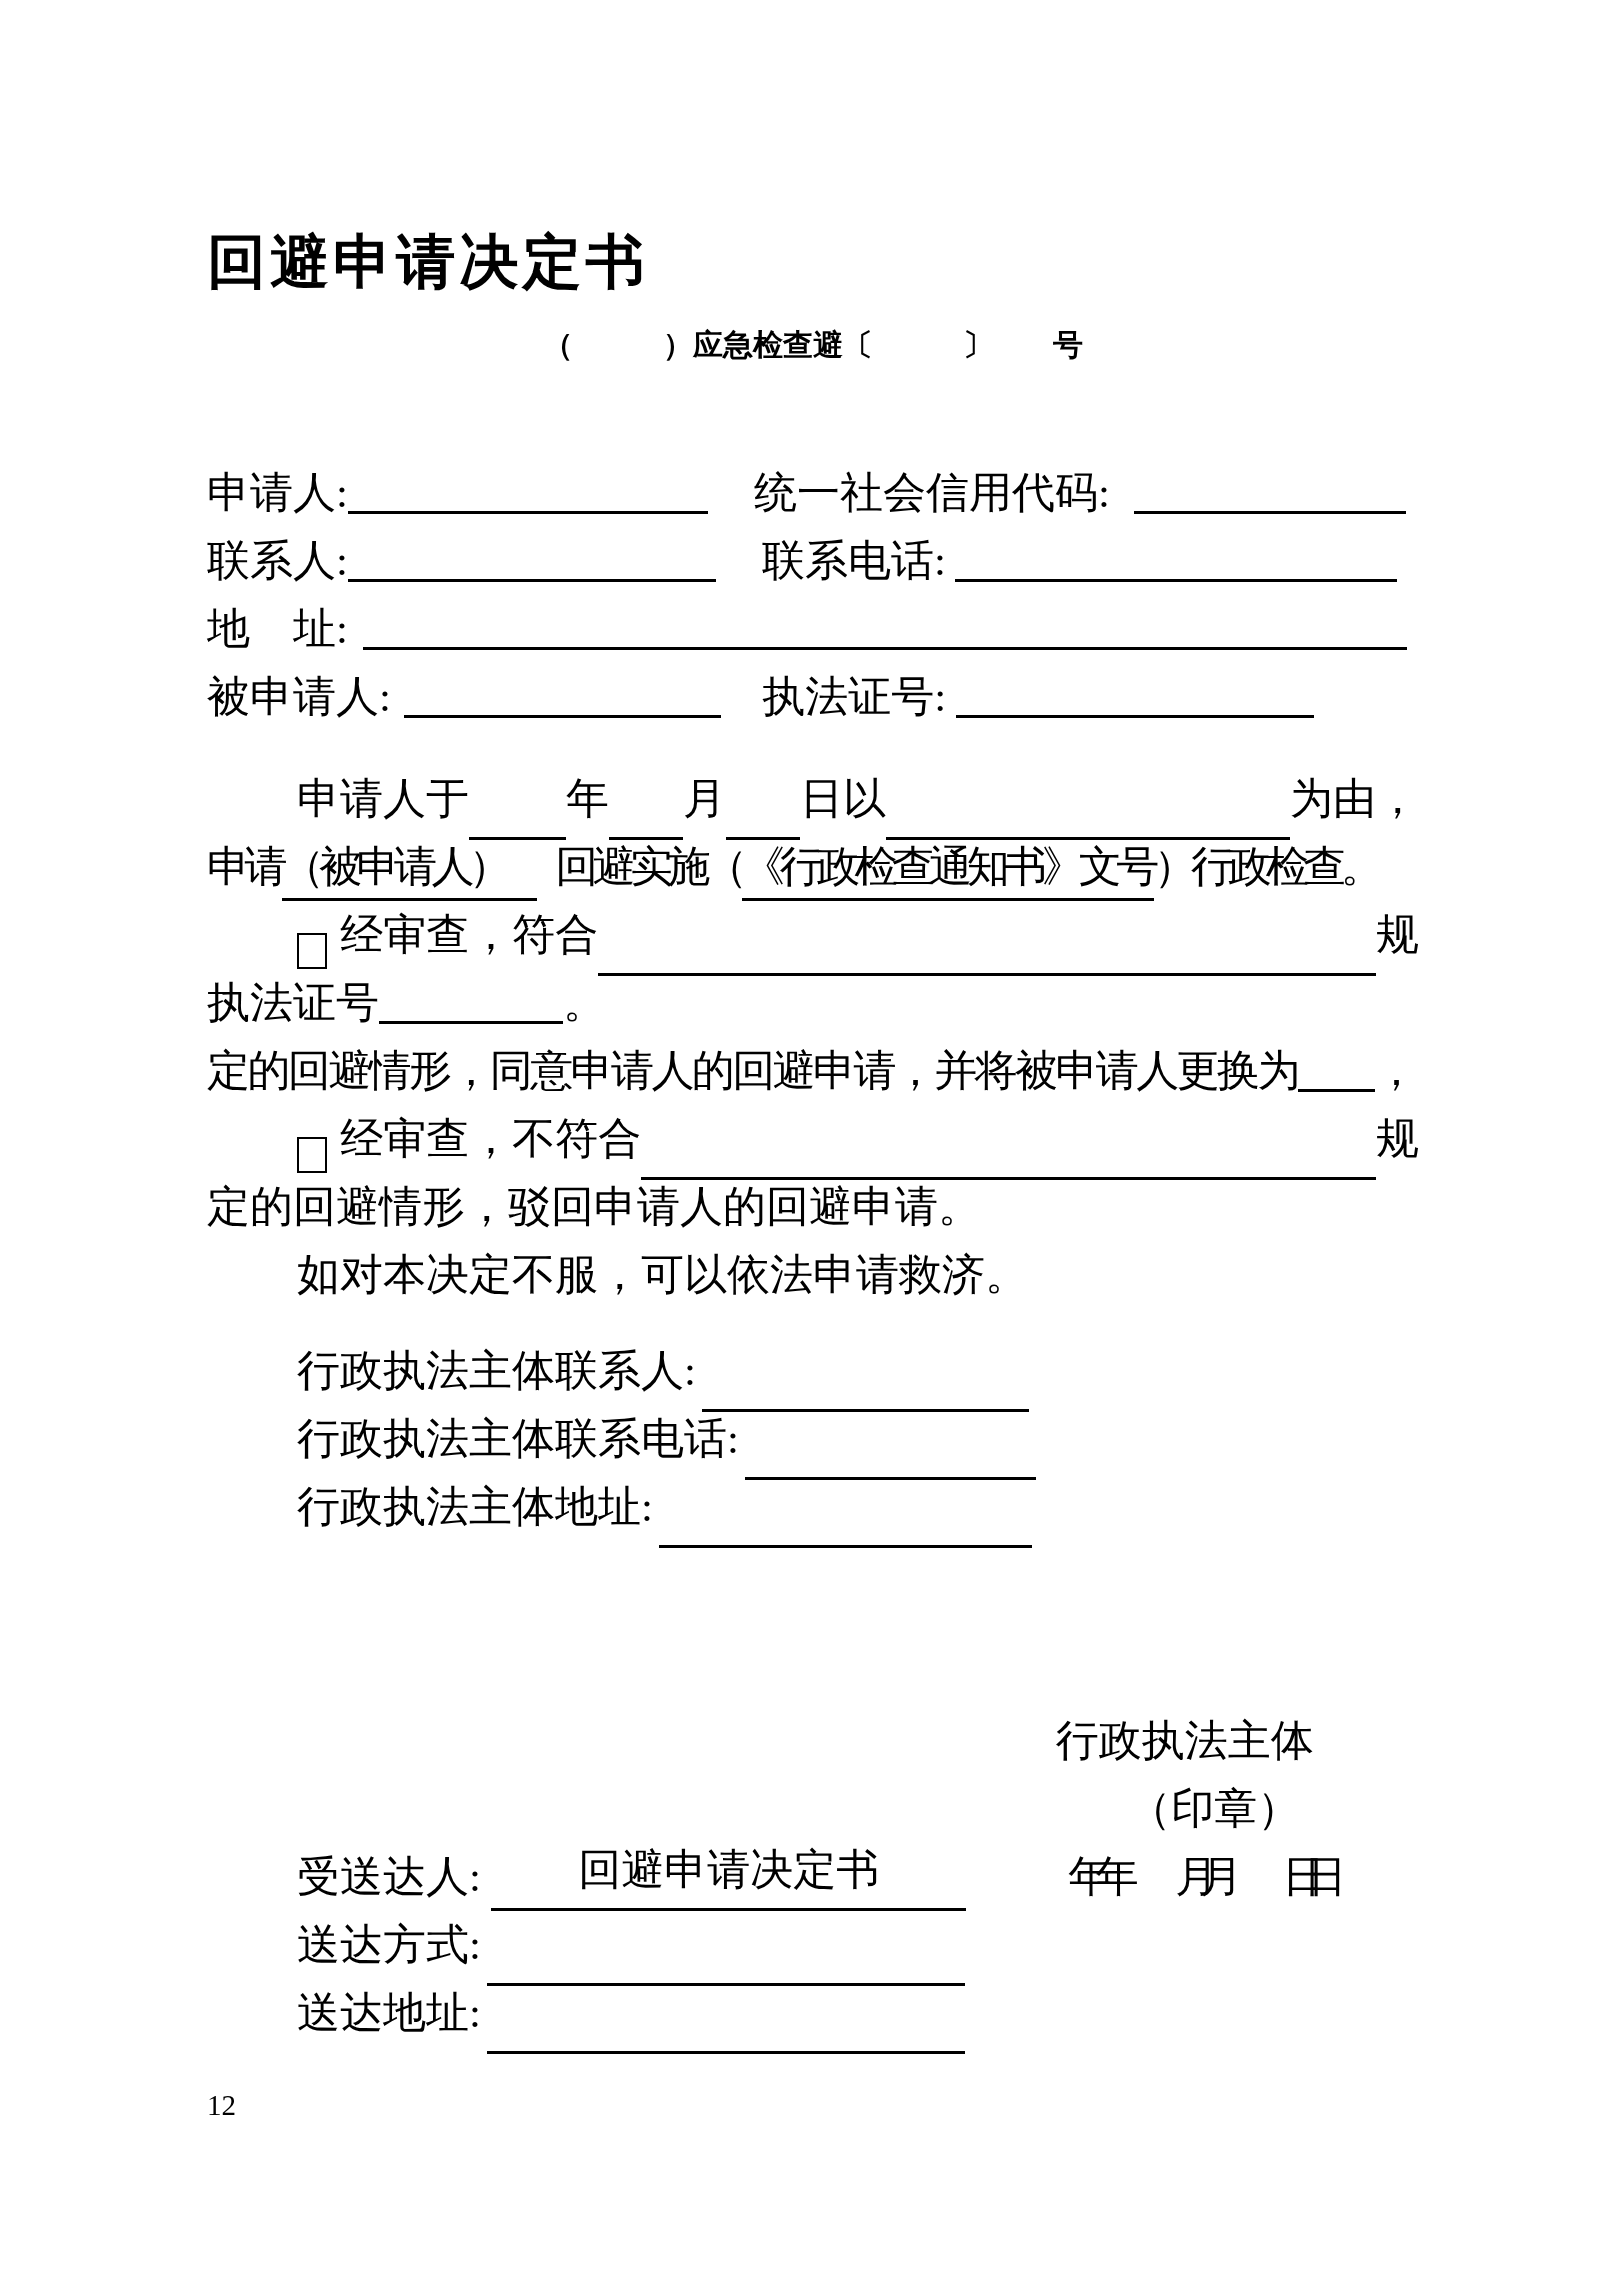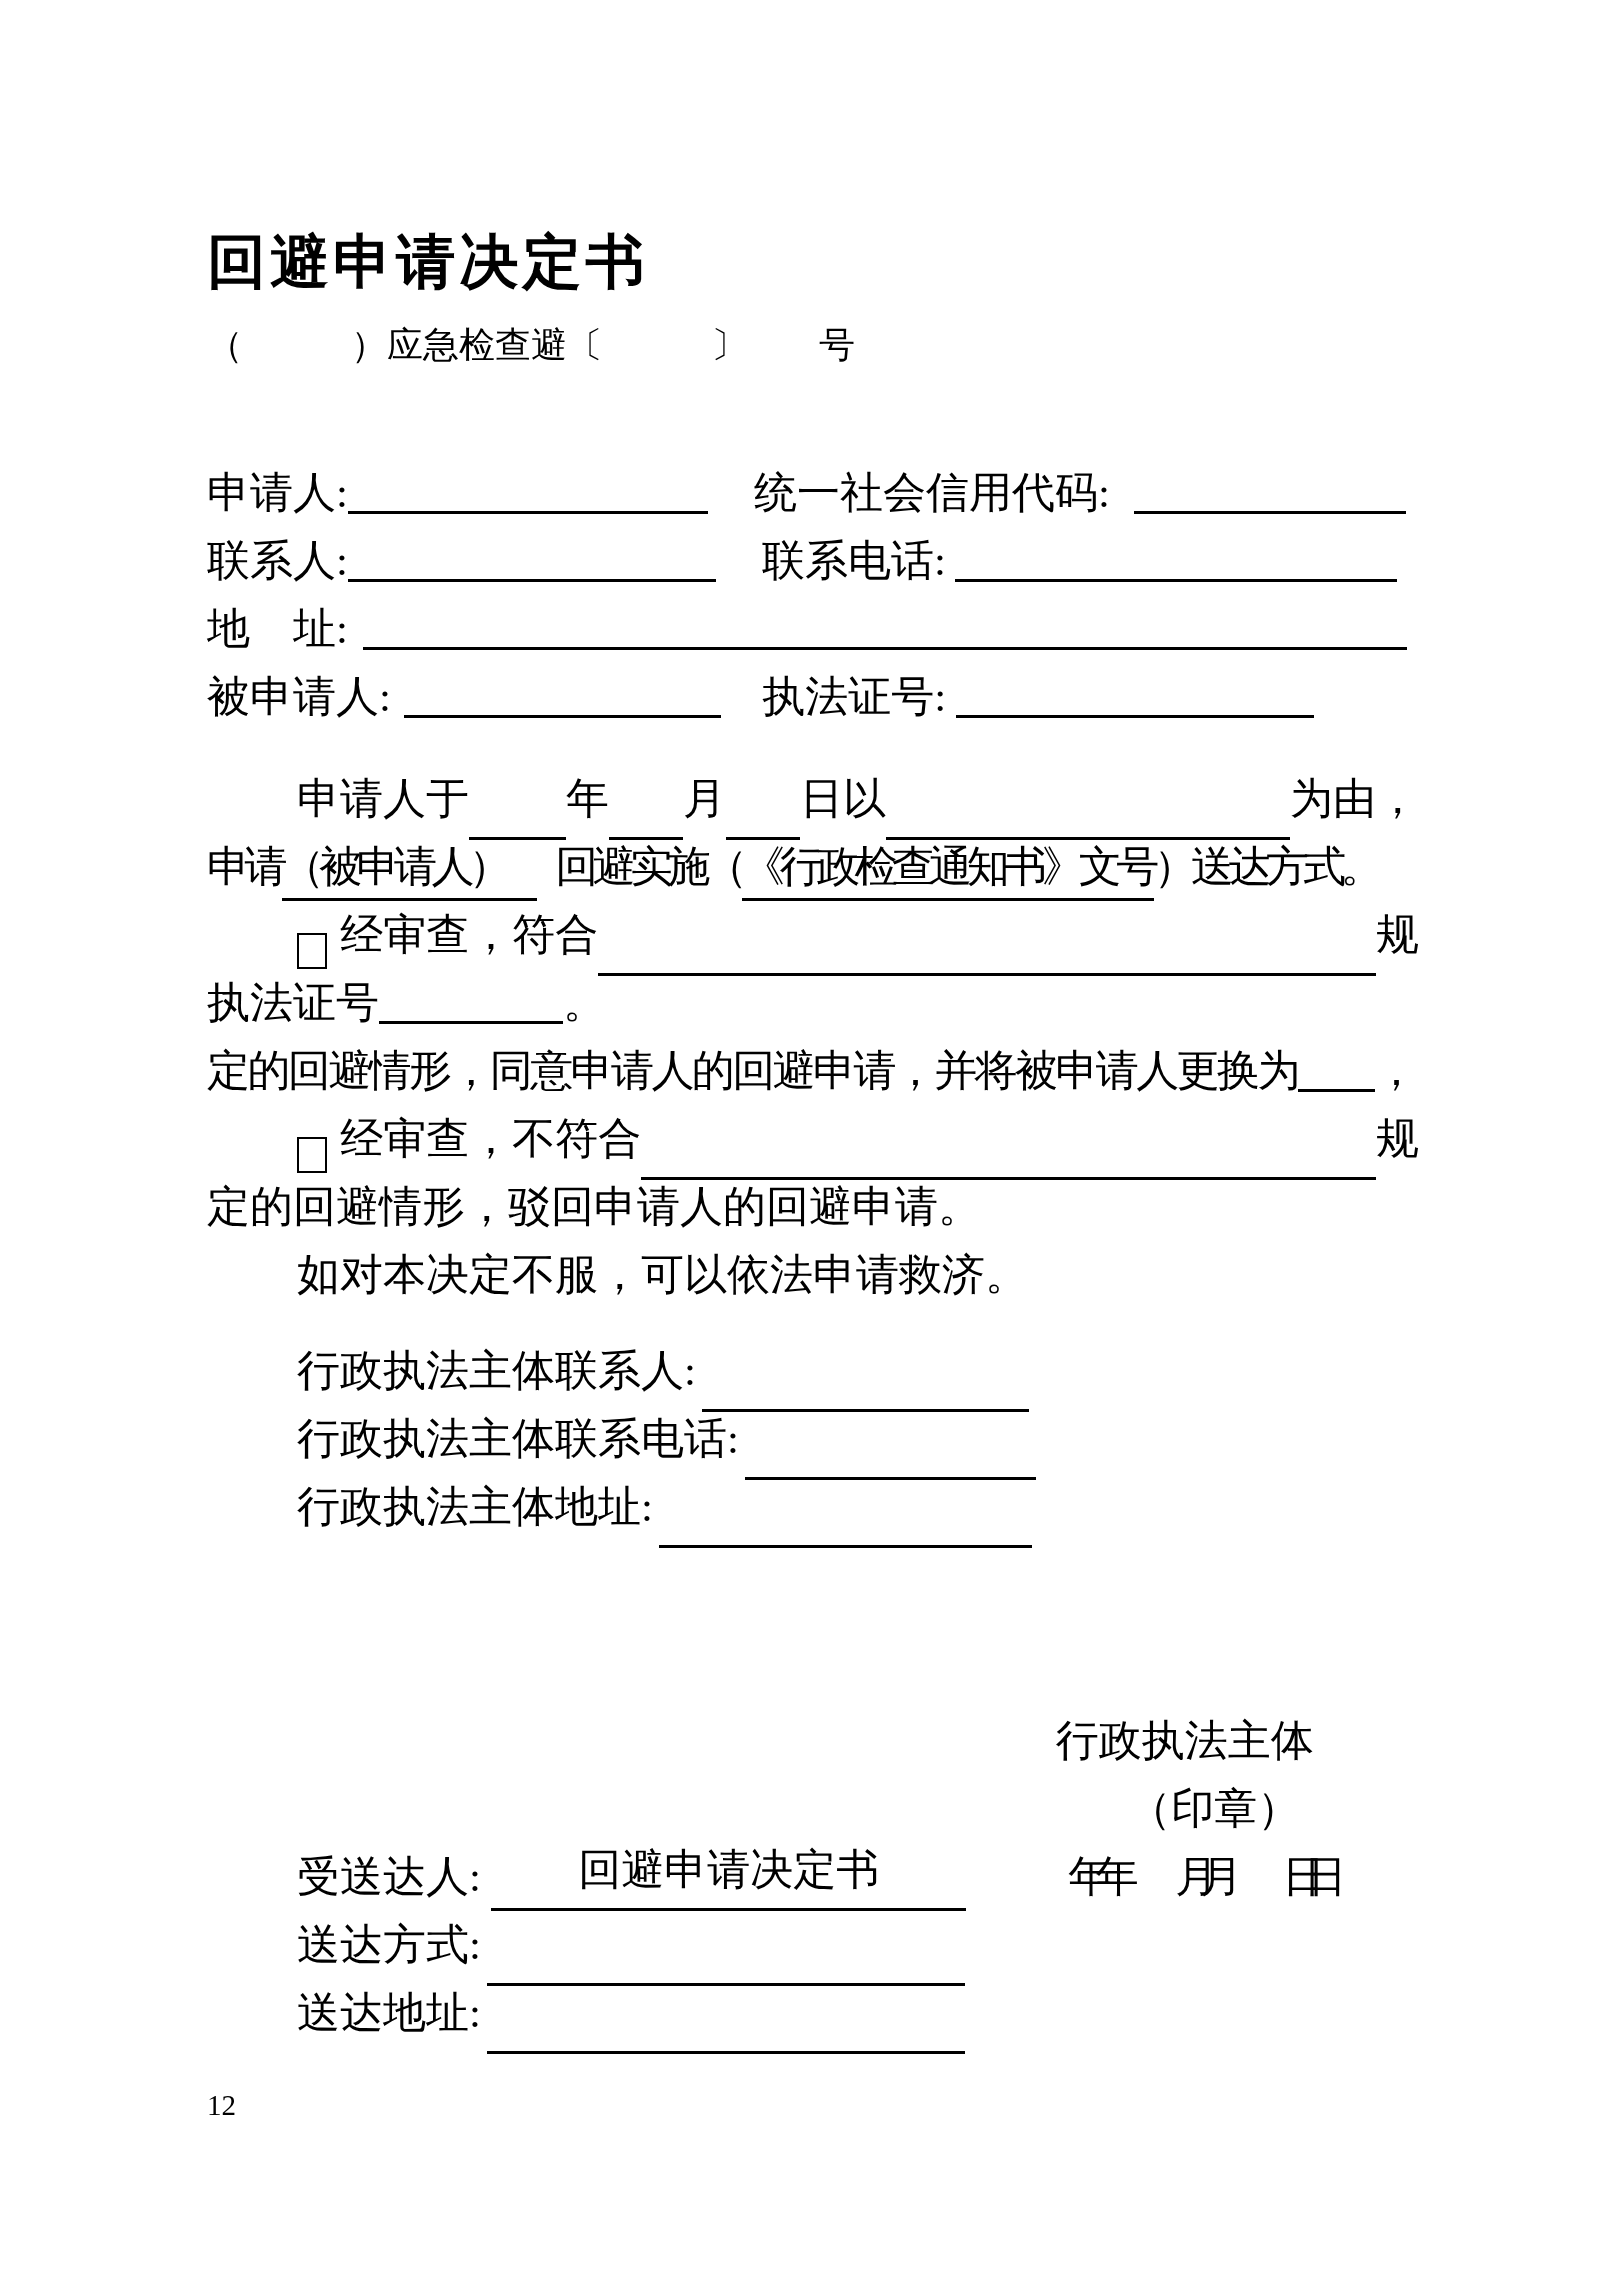--- a/index.html
+++ b/index.html
@@ -15,25 +15,26 @@
     overflow: hidden;
   }
 
   .doc-title {
     font-size: 59px;
     font-weight: bold;
     line-height: 74px;
     letter-spacing: 4.1px;
   }
   .doc-subtitle {
-    font-size: 36px;
-    text-align: left;
+    font-size: 30px;
+    text-align: center;
     line-height: 46px;
     margin-top: 23px;
     white-space: pre;
+    font-weight: bold;
   }
 
   .form-section { margin-top: 91px; }
   .form-row {
     display: flex;
     align-items: baseline;
     height: 68px;
     line-height: 68px;
     white-space: pre;
   }
@@ -166,21 +167,21 @@
       <span class="blank p1-b1"></span>
       <span>年</span>
       <span class="blank p1-b2"></span>
       <span>月</span>
       <span class="blank p1-b3"></span>
       <span>日以</span>
       <span class="blank b-fill"></span>
       <span>为由，</span>
     </div>
     <div class="para tight11">
-      <span>申请</span><span class="ultext pad-r60">（被申请人）</span><span>回避实施（</span><span class="ultext">《行政检查通知书》文号</span><span>）送达方式。</span>
+      <span>申请</span><span class="ultext pad-r60">（被申请人）</span><span>回避实施（</span><span class="ultext">《行政检查通知书》文号</span><span>）行政检查。</span>
     </div>
     <div class="para-flex">
       <span class="ind"></span>
       <span class="checkbox"></span>
       <span>经审查，符合</span>
       <span class="blank b-fill"></span>
       <span>规</span>
     </div>
     <div class="para">
       <span>执法证号</span><span class="blank p5-b"></span><span>。</span>

